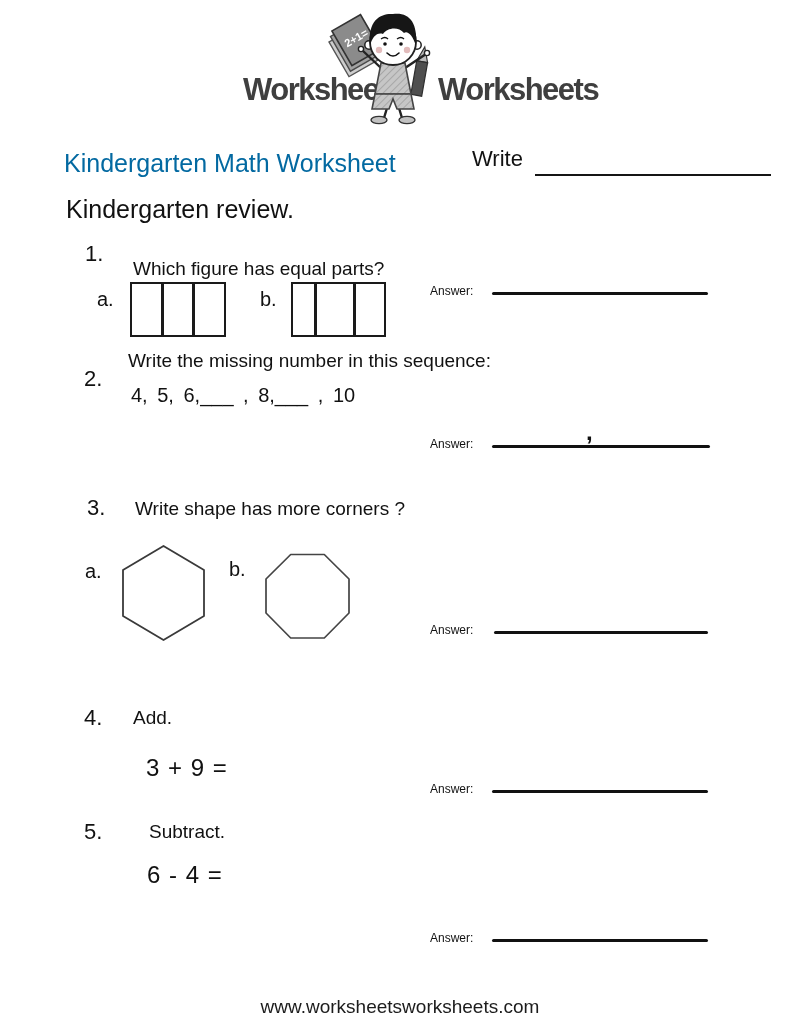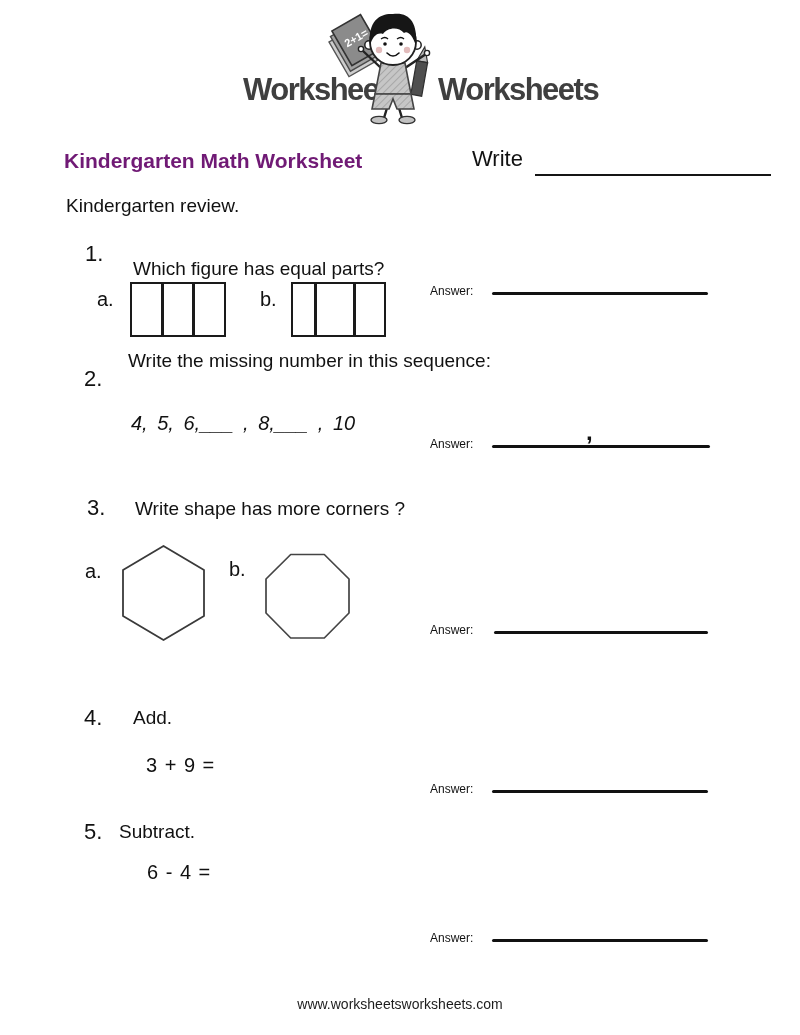--- a/index.html
+++ b/index.html
@@ -16,40 +16,40 @@
 
   
   .logo-text {
     font-weight: 700;
     font-size: 31px;
     letter-spacing: -1.5px;
     color: #3f3f3f;
   }
 
   
-  .title { font-size: 21px; font-weight: 700; color: #701a75; }
+  .title { font-size: 25px; font-weight: 400; color: #0369a1; }
   .name-label { font-size: 22px; font-weight: 400; }
   .name-line { border-bottom: 2px solid #151515; height: 0; }
-  .subtitle { font-size: 19px; }
+  .subtitle { font-size: 25px; }
 
   
   .qnum { font-size: 22px; }
   .qtext { font-size: 19px; }
   .optlabel { font-size: 20px; }
   .seq { font-size: 20px; word-spacing: 4px; }
-  .expr { font-size: 20px; letter-spacing: 1px; }
+  .expr { font-size: 24px; letter-spacing: 1px; }
   .ans-label { font-size: 12px; text-align: right; }
   .ans-line { height: 3px; background: #111; border-radius: 2px; }
   .ans-comma { font-size: 24px; font-weight: 700; line-height: 1; }
 
   
   .divrect { border: 2.5px solid #1a1a1a; background: #fff; }
   .divrect .cell-line { position: absolute; top: 0; bottom: 0; width: 3px; background: #1a1a1a; }
 
-  .footer-url { font-size: 14px; color: #1c1c1c; width: 800px; text-align: center; }
+  .footer-url { font-size: 19px; color: #1c1c1c; width: 800px; text-align: center; }
 
   svg { display: block; }
 </style>
 </head>
 <body>
 
 <div class="page">
 
   <span class="abs logo-text" style="left:243px; top:72px;">Worksheets</span>
   <span class="abs logo-text" style="left:438px; top:72px;">Worksheets</span>
@@ -124,21 +124,21 @@
     <div class="cell-line" style="left:21px;"></div>
     <div class="cell-line" style="left:60px;"></div>
   </div>
 
   <span class="abs ans-label" style="left:430px; top:285px;">Answer:</span>
   <div class="abs ans-line" style="left:492px; top:292px; width:216px;"></div>
 
   <span class="abs qnum" style="left:84px; top:366px;">2.</span>
   <span class="abs qtext" style="left:128px; top:350px;">Write the missing number in this sequence:</span>
 
-  <span class="abs seq" style="left:131px; top:412px;font-style:italic;">4, 5, 6,___ , 8,___ , 10</span>
+  <span class="abs seq" style="left:131px; top:384px;">4, 5, 6,___ , 8,___ , 10</span>
 
   <span class="abs ans-label" style="left:430px; top:438px;">Answer:</span>
   <span class="abs ans-comma" style="left:586px; top:420px;">,</span>
   <div class="abs ans-line" style="left:492px; top:445px; width:218px;"></div>
 
   <span class="abs qnum" style="left:87px; top:495px;">3.</span>
   <span class="abs qtext" style="left:135px; top:498px;">Write shape has more corners ?</span>
 
   <span class="abs optlabel" style="left:85px; top:560px;">a.</span>
   <svg class="abs" style="left:120px; top:544px;" width="87" height="99" viewBox="0 0 87 99">
@@ -155,21 +155,21 @@
 
   <span class="abs qnum" style="left:84px; top:705px;">4.</span>
   <span class="abs qtext" style="left:133px; top:707px;">Add.</span>
 
   <span class="abs expr" style="left:146px; top:754px;">3 + 9 =</span>
 
   <span class="abs ans-label" style="left:430px; top:783px;">Answer:</span>
   <div class="abs ans-line" style="left:492px; top:790px; width:216px;"></div>
 
   <span class="abs qnum" style="left:84px; top:819px;">5.</span>
-  <span class="abs qtext" style="left:119px; top:821px;">Subtract.</span>
+  <span class="abs qtext" style="left:149px; top:821px;">Subtract.</span>
 
   <span class="abs expr" style="left:147px; top:861px;">6 - 4 =</span>
 
   <span class="abs ans-label" style="left:430px; top:932px;">Answer:</span>
   <div class="abs ans-line" style="left:492px; top:939px; width:216px;"></div>
 
   <span class="abs footer-url" style="left:0px; top:996px;">www.worksheetsworksheets.com</span>
 
 </div>
 

